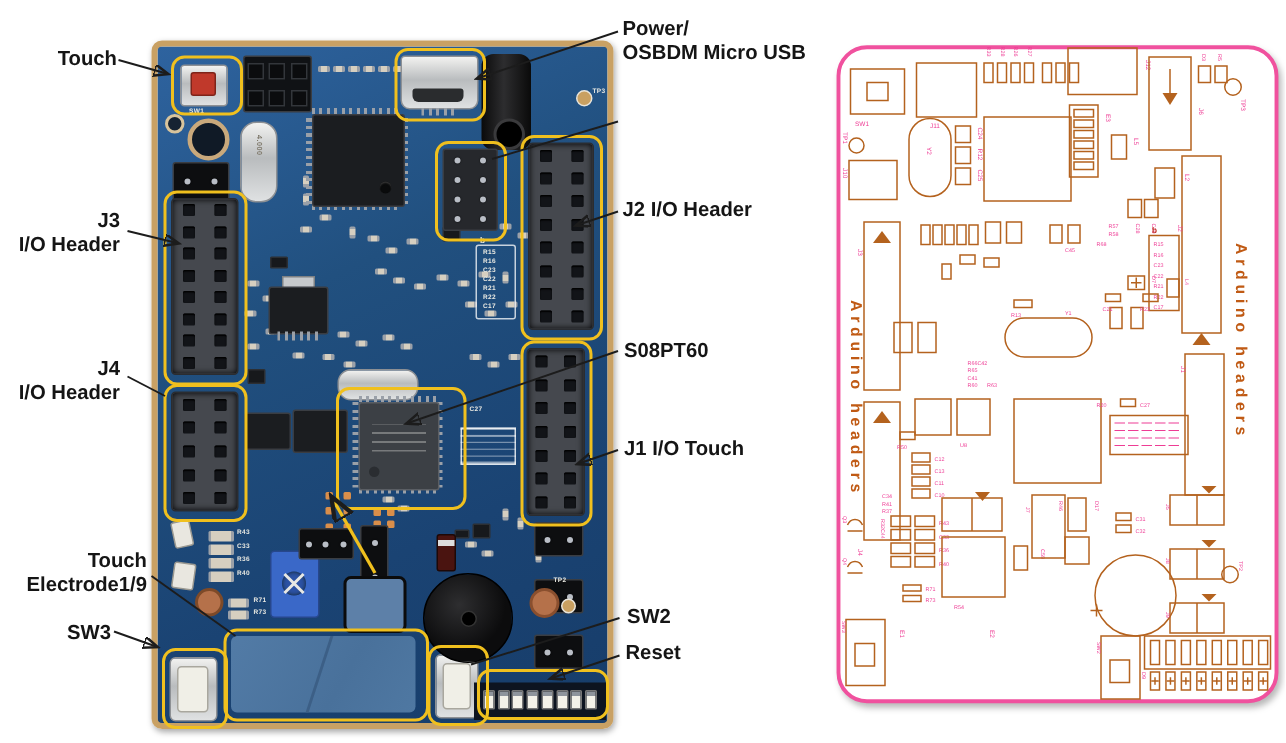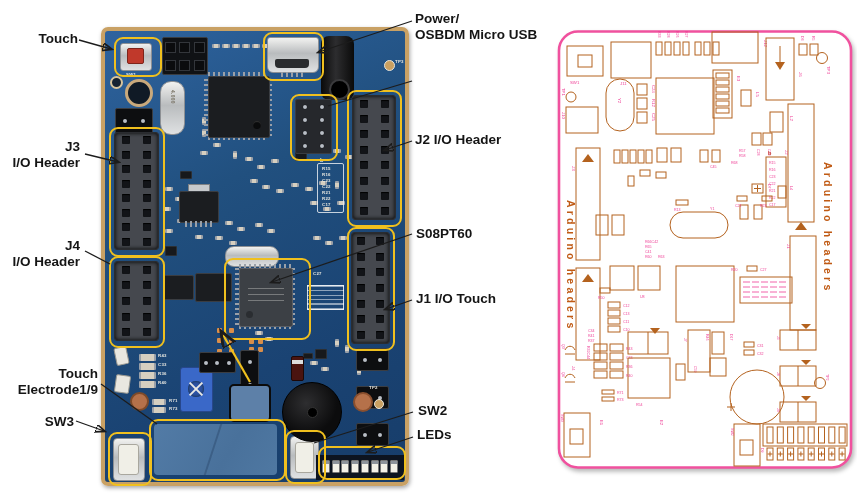--- a/index.html
+++ b/index.html
@@ -391,21 +391,21 @@
   <div class="lbl r" style="left:8px;top:414px;width:66px;"><span>SW3</span></div>
 
   <div class="lbl" style="left:415px;top:11px;">
     <div>Power/</div>
     <div>OSBDM Micro USB</div>
   </div>
   <div class="lbl" style="left:415px;top:132px;"><span>J2 I/O Header</span></div>
   <div class="lbl" style="left:416px;top:226px;"><span>S08PT60</span></div>
   <div class="lbl" style="left:416px;top:291px;"><span>J1 I/O Touch</span></div>
   <div class="lbl" style="left:418px;top:403px;"><span>SW2</span></div>
-  <div class="lbl" style="left:417px;top:427px;"><span>LEDs</span></div>
+  <div class="lbl" style="left:417px;top:427px;"><span>Reset</span></div>
 
   <svg id="lines">
     <defs>
       <marker id="ah" markerWidth="9" markerHeight="8" refX="6.5" refY="3" orient="auto">
           <path d="M0,0L7.5,3L0,6Z" fill="#1c1c1c" stroke="none"></path>
         </marker>
       <marker id="ahy" markerWidth="9" markerHeight="8" refX="6.5" refY="3" orient="auto">
           <path d="M0,0L7.5,3L0,6Z" fill="#f0c01e" stroke="none"></path>
         </marker>
     </defs>

